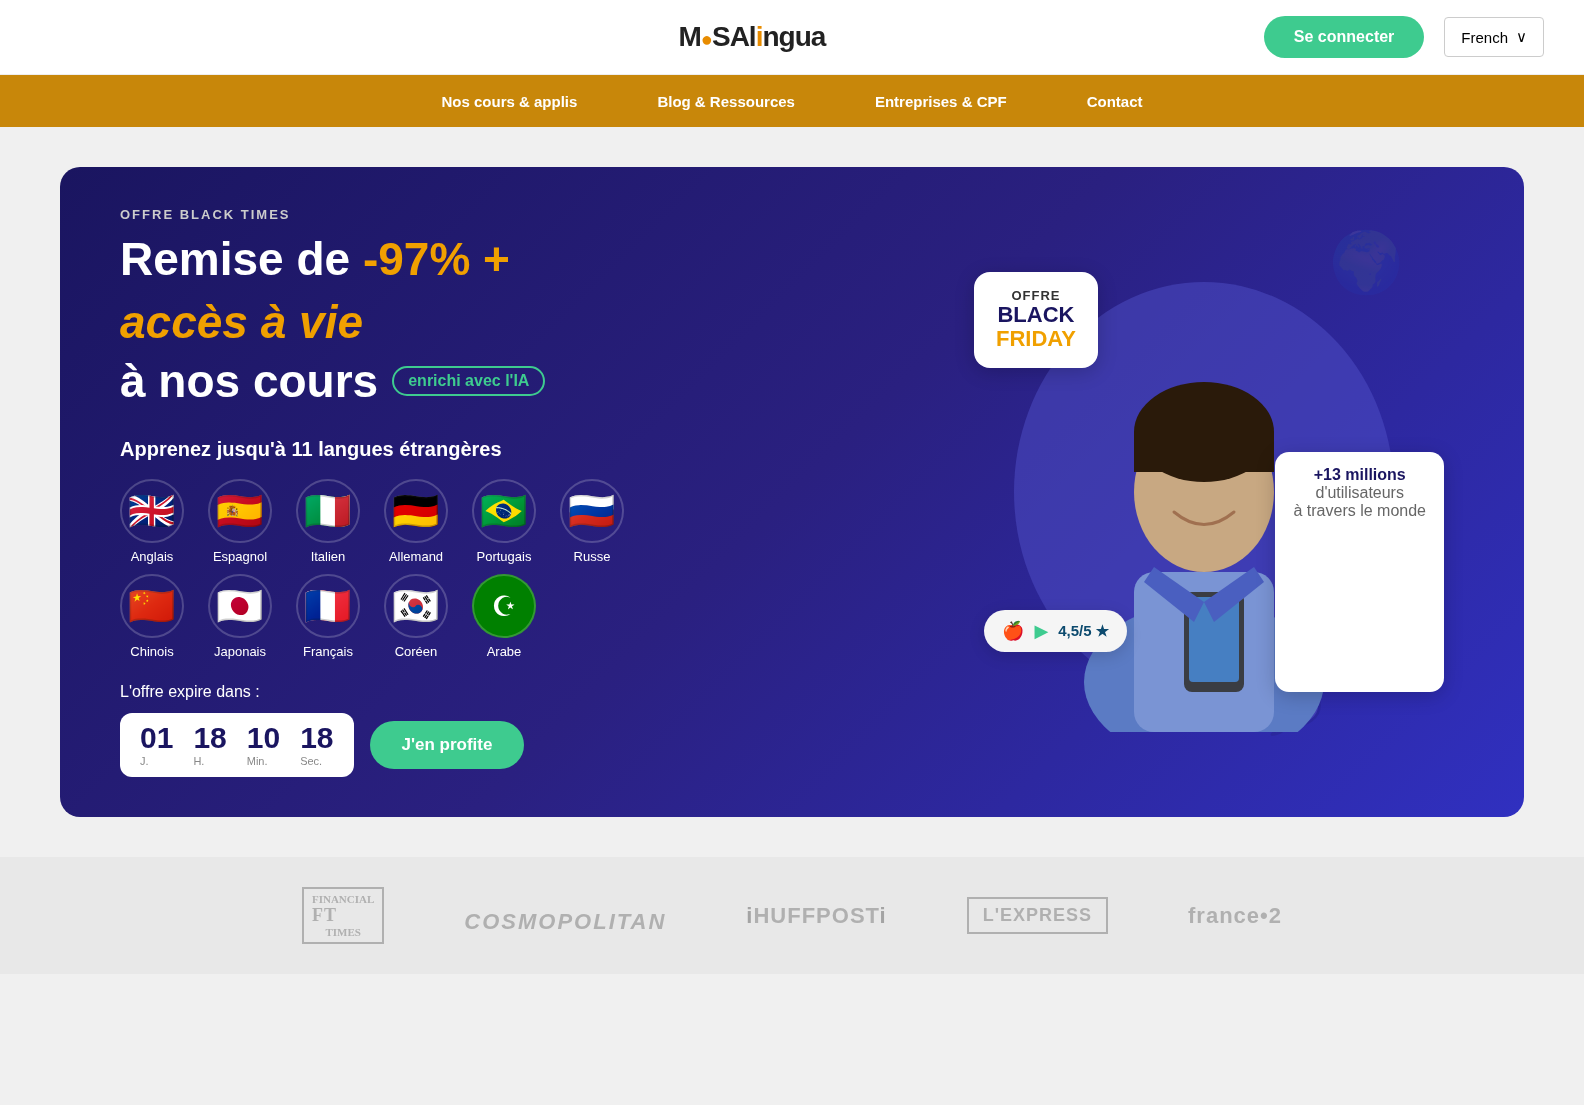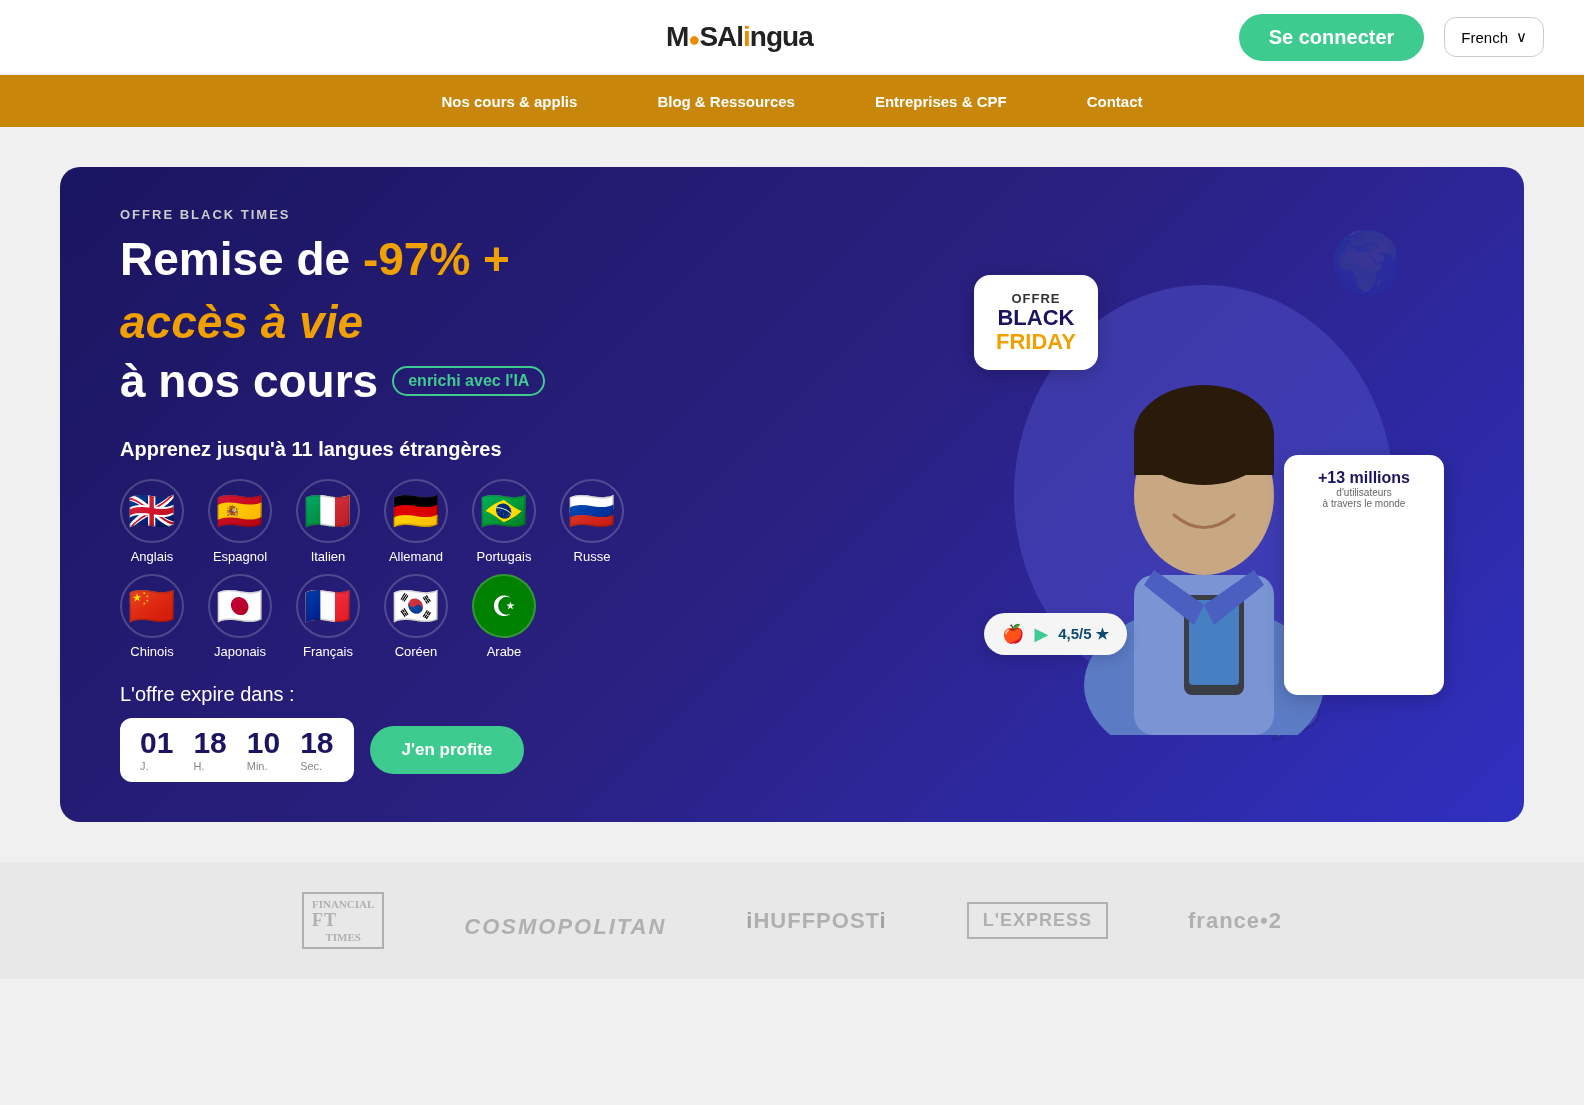--- a/index.html
+++ b/index.html
@@ -25,27 +25,27 @@
       display: flex;
       align-items: center;
       gap: 20px;
     }
     .btn-connect {
       background: #3ecb8f;
       color: #fff;
       border: none;
       border-radius: 30px;
       padding: 12px 30px;
-      font-size: 20px;
+      font-size: 16px;
       font-weight: 600;
       cursor: pointer;
     }
     .btn-lang {
       border: 1.5px solid #ccc;
-      border-radius: 12px;
+      border-radius: 4px;
       background: #fff;
       padding: 10px 16px;
       font-size: 15px;
       cursor: pointer;
       display: flex;
       align-items: center;
       gap: 8px;
     }
 
     
@@ -163,21 +163,21 @@
       font-size: 38px;
       border: 2px solid rgba(255,255,255,0.2);
     }
     .flag-label {
       color: #fff;
       font-size: 13px;
       font-weight: 400;
     }
     .expire-text {
       color: #fff;
-      font-size: 20px;
+      font-size: 16px;
       font-weight: 500;
       margin-bottom: 12px;
     }
     .countdown-row {
       display: flex;
       align-items: center;
       gap: 16px;
     }
     .countdown-box {
       background: #fff;
@@ -260,21 +260,21 @@
       box-shadow: 0 4px 20px rgba(0,0,0,0.2);
       text-align: center;
       min-width: 160px;
     }
     .users-bubble-main {
       font-size: 16px;
       font-weight: 800;
       color: #1a1560;
     }
     .users-bubble-sub {
-      font-size: 10px;
+      font-size: 16px;
       color: #666;
     }
     .rating-bubble {
       position: absolute;
       bottom: 100px;
       left: 10px;
       background: #f5f5f5;
       border-radius: 30px;
       padding: 10px 18px;
       display: flex;

